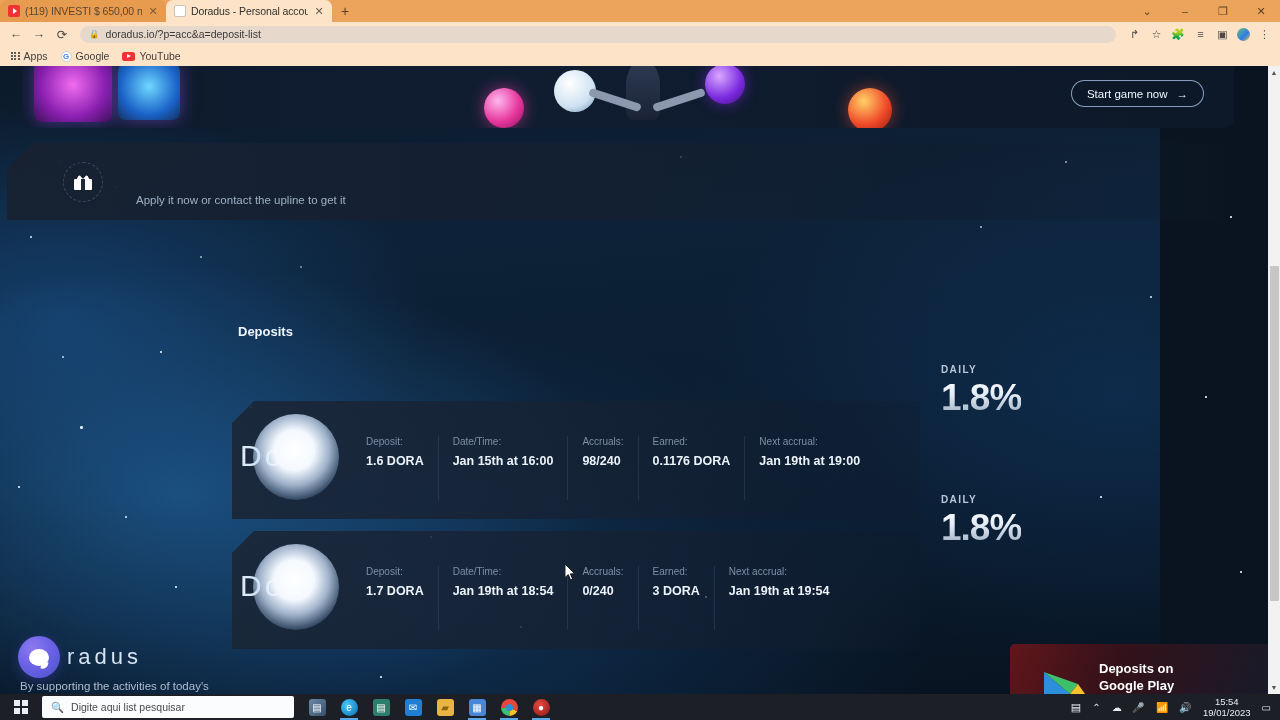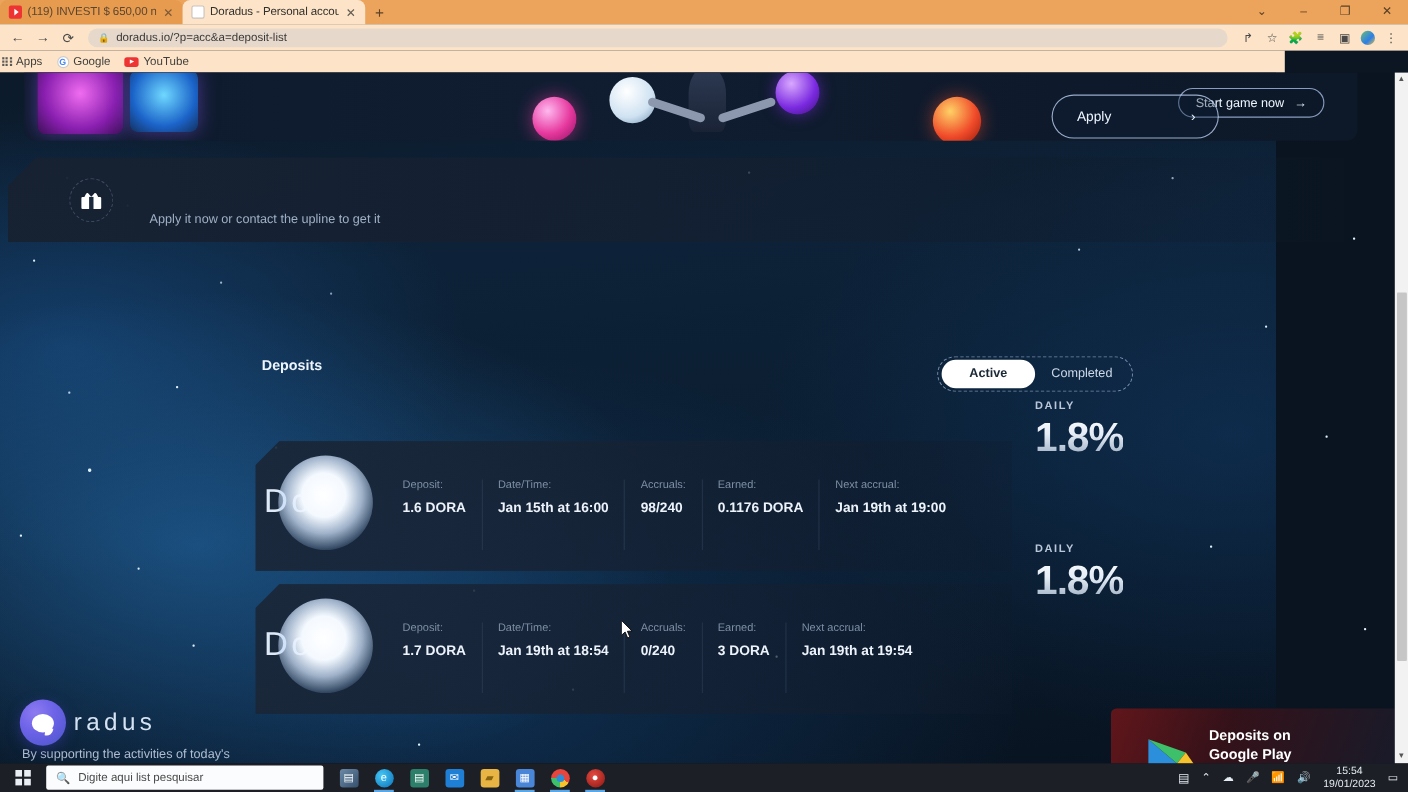--- a/index.html
+++ b/index.html
@@ -45,22 +45,22 @@
     flex:1; height:17px; background:#e6d9cc; border-radius:9px;
     display:flex; align-items:center; gap:6px; padding:0 9px;
     font-size:10.5px; color:#3c3a38; margin-left:3px; margin-right:4px;
     position:relative;
   }
   .omnibox .lock { font-size:8.5px; }
   .tb-ico { font-size:11px; color:#4b4a48; width:15px; text-align:center; }
   .tb-ico.profile { width:13px; height:13px; border-radius:50%; background:linear-gradient(135deg,#6fbf73,#2b7de9 60%,#e8c33a); }
 
   .bookmarks {
-    position:absolute; top:46px; left:0; width:1168px; height:20px;
-    background:#fde4c8; display:flex; align-items:center; gap:13px; padding:0 2px;
+    position:absolute; top:46px; left:0; width:1280px; height:20px;
+    background:#fde4c8; display:flex; align-items:center; gap:13px; padding:0 11px;
     font-size:10.5px; color:#413f3d;
   }
   .bm { display:flex; align-items:center; gap:4px; }
   .grid-ico { display:grid; grid-template-columns:repeat(3,2px); gap:1.3px; }
   .grid-ico i { width:2px; height:2px; background:#5c5a57; display:block; }
   .g-ico { width:11px; height:11px; border-radius:50%; background:#fff; border:1px solid #ccc; font-size:8px;
            display:flex; align-items:center; justify-content:center; color:#4285f4; font-weight:bold; }
   .yt-ico { width:13px; height:9px; background:#e33; border-radius:2.5px; position:relative; }
   .yt-ico::after { content:""; position:absolute; left:5px; top:2px; border-left:4px solid #fff; border-top:2.5px solid transparent; border-bottom:2.5px solid transparent; }
 
@@ -342,30 +342,22 @@
       <div class="promo">
         <div class="promo-gift">
           <span class="gift-glyph">
             <span class="gbow"></span>
               <span class="gbox"></span>
               <span class="gband"></span>
           </span>
         </div>
         <div class="promo-sub">Apply it now or contact the upline to get it</div>
       </div>
-      <div class="applybtn">
-        <span>Apply</span>
-        <span>›</span>
-      </div>
 
       <div class="dep-title">Deposits</div>
-      <div class="toggle">
-        <div class="opt active">Active</div>
-        <div class="opt">Completed</div>
-      </div>
 
       <div class="depcard c1"></div>
       <div class="glowname" style="left:240px;top:373px;">Dors</div>
       <div class="gloworb" style="left:253px;top:348px;"></div>
       <div class="fields" style="left:366px;top:370px;">
         <div class="field">
           <div class="f-label">Deposit:</div>
           <div class="f-value">1.6 DORA</div>
         </div>
         <div class="field">

